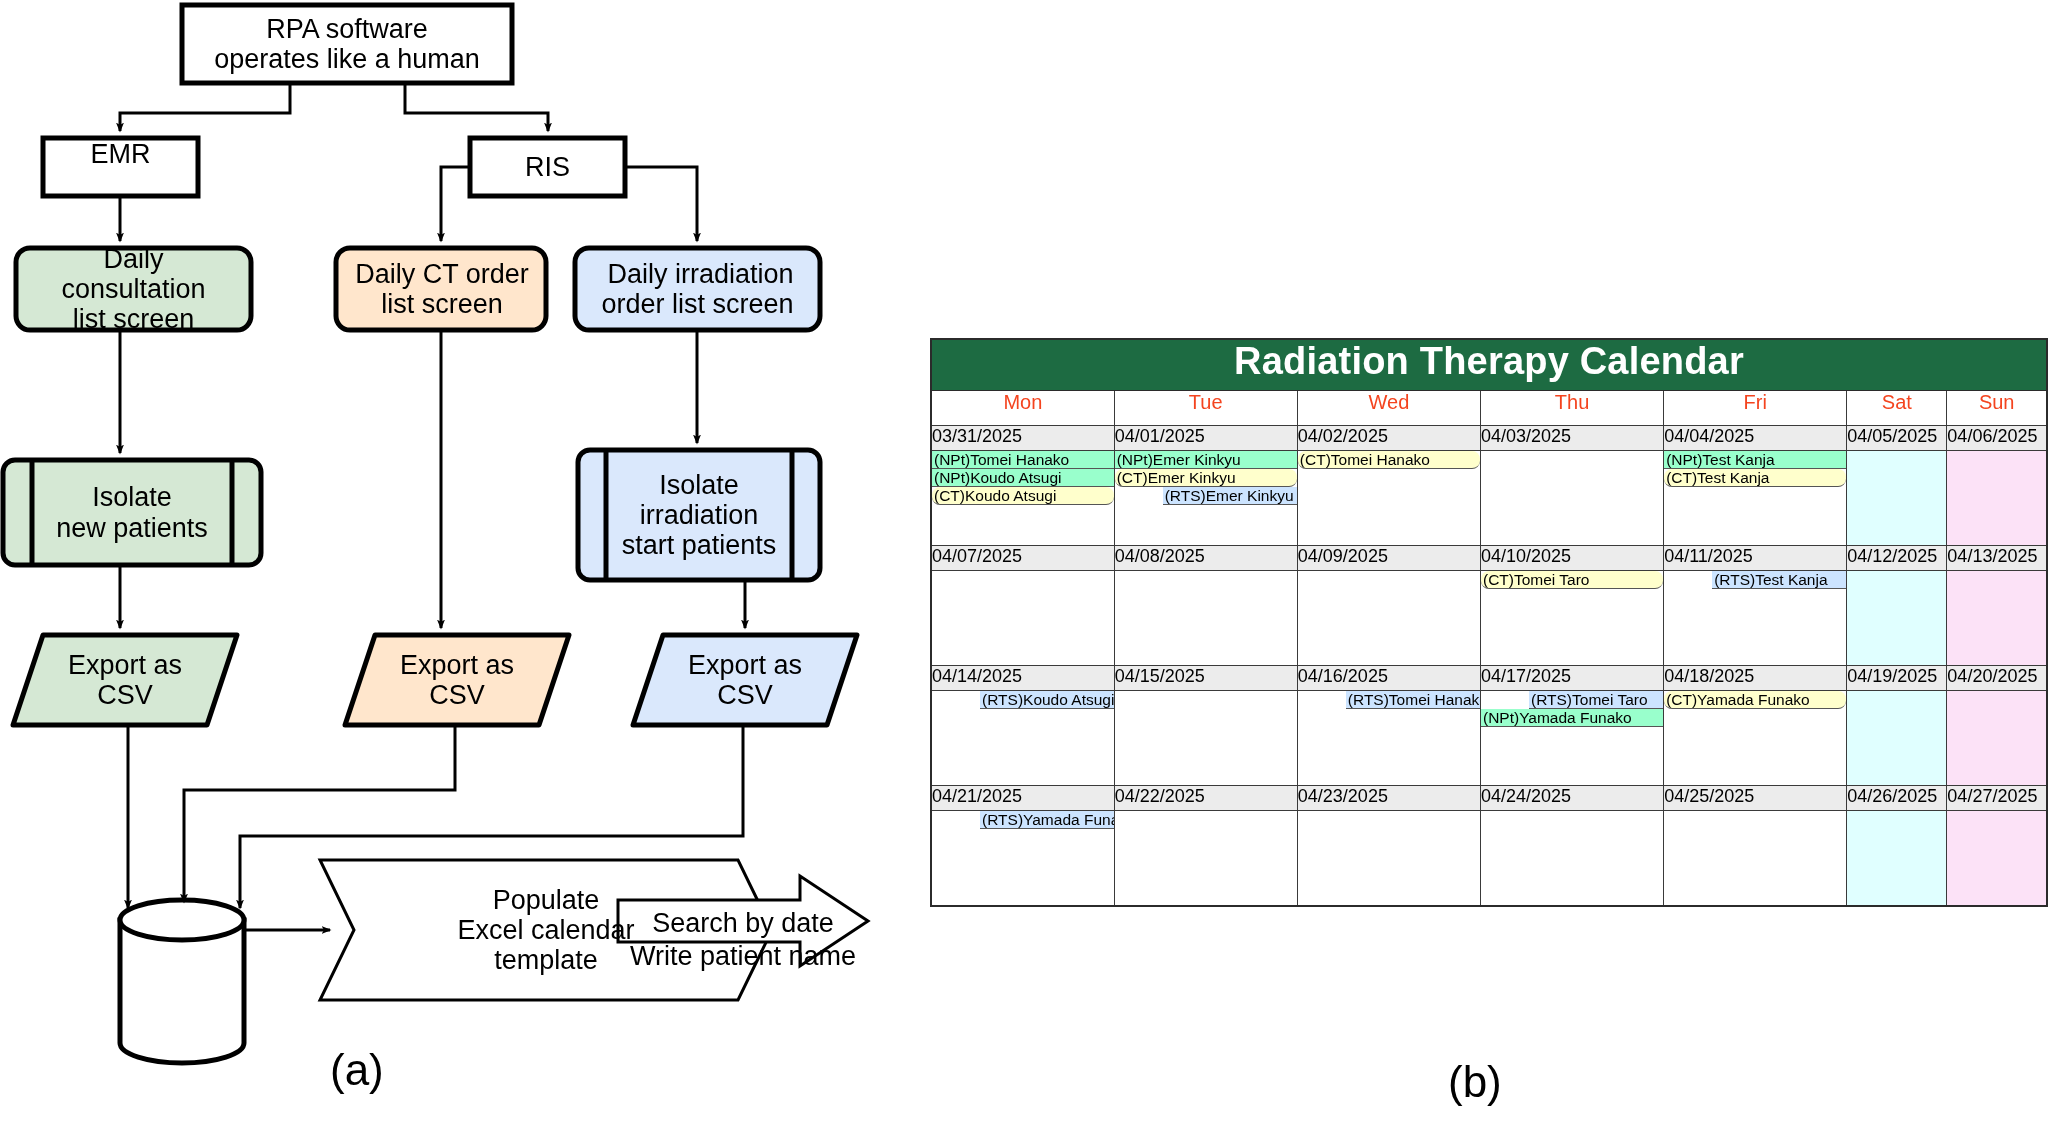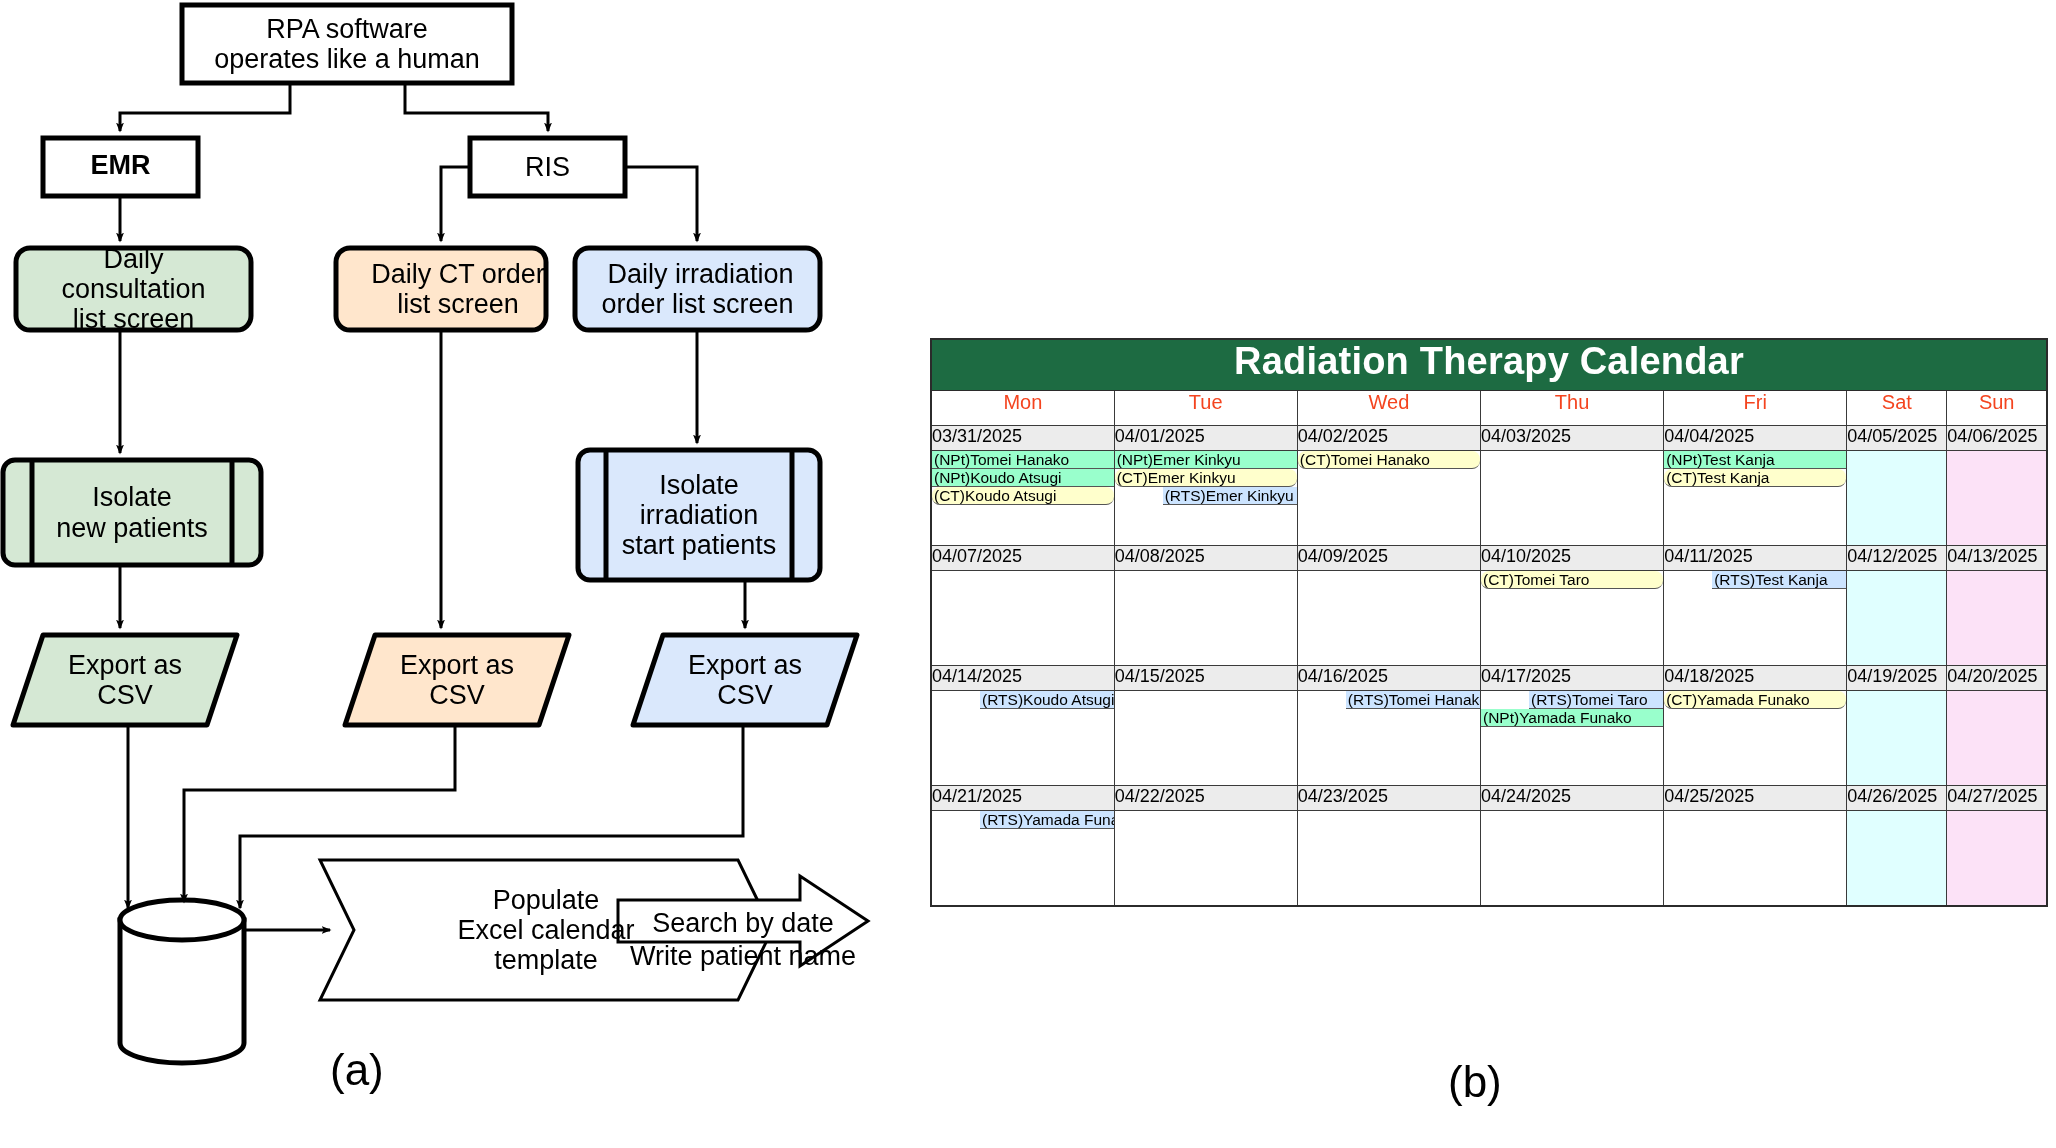--- a/index.html
+++ b/index.html
@@ -137,35 +137,35 @@
       <path d="M743,725 L743,836 L240,836 L240,908" fill="none" stroke="#000" stroke-width="3" marker-end="url(#arrow)"></path>
 
       <path d="M244,930 L330,930" fill="none" stroke="#000" stroke-width="3" marker-end="url(#arrow)"></path>
     </svg>
 
     <div class="node-label" style="left:182px;top:5px;width:330px;height:78px;">
       <span><span style="white-space:pre-line">RPA software
 operates like a human</span></span>
     </div>
 
-    <div class="node-label" style="left:43px;top:136px;width:155px;height:58px;font-weight:bold;">
+    <div class="node-label" style="left:43px;top:125px;width:155px;height:58px;">
       <span style="white-space:pre-line">EMR</span>
     </div>
 
     <div class="node-label" style="left:470px;top:138px;width:155px;height:58px;">
       <span style="white-space:pre-line">RIS</span>
     </div>
 
     <div class="node-label" style="left:16px;top:248px;width:235px;height:82px;">
       <span style="white-space:pre-line">Daily
 consultation
 list screen</span>
     </div>
 
-    <div class="node-label" style="left:353px;top:248px;width:210px;height:82px;">
+    <div class="node-label" style="left:337px;top:248px;width:210px;height:82px;">
       <span style="white-space:pre-line">Daily CT order
 list screen</span>
     </div>
 
     <div class="node-label" style="left:575px;top:248px;width:245px;height:82px;text-align:right;">
       <span style="white-space:pre-line">Daily irradiation
 order list screen</span>
     </div>
 
     <div class="node-label" style="left:32px;top:460px;width:200px;height:105px;">

